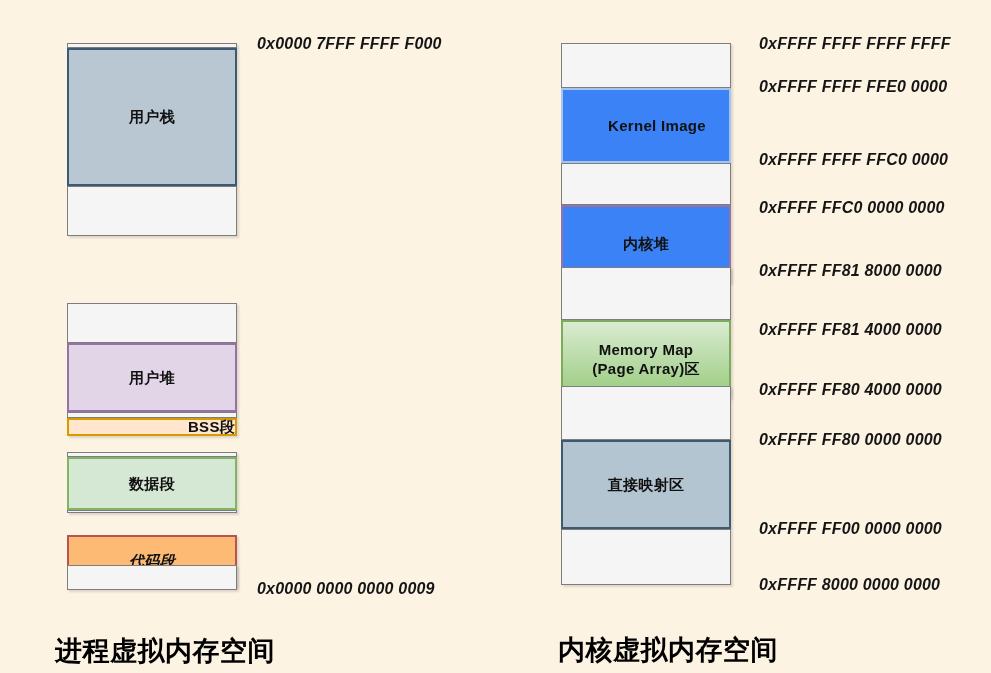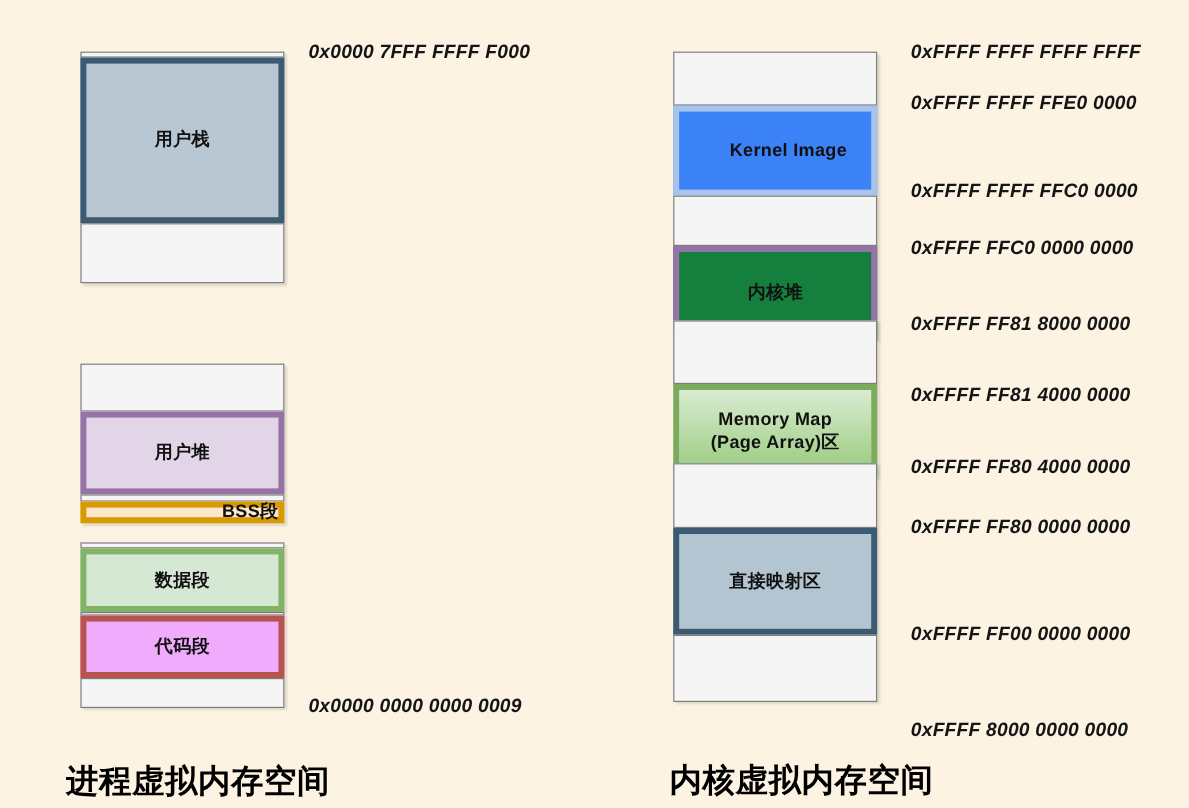--- a/index.html
+++ b/index.html
@@ -10,21 +10,21 @@
     position:relative;
     overflow:hidden;
   }
   .canvas{position:absolute;inset:0;}
   .col{position:absolute;top:0;width:170px;height:673px;}
   .col-process{left:67px;}
   .col-kernel{left:561px;}
   .blk{
     position:absolute;left:0;width:170px;
     box-sizing:border-box;
-    border:5px solid #d946ef;
+    border:2px solid #d946ef;
     display:flex;align-items:center;justify-content:center;
     box-shadow:2px 2px 2px rgba(0,0,0,0.12);
   }
   .blk .lbl{
     font-weight:700;font-size:15px;color:#111;
     text-align:center;white-space:pre-line;line-height:1.3;
     letter-spacing:.3px;
   }
   .gapblk{background:#f5f5f6;border:1px solid #7d7d7d;}
   .addr{
@@ -68,42 +68,42 @@
     </div>
 
     <div class="blk gapblk" style="top:452px;height:5px;"></div>
 
     <div class="blk" style="top:457px;height:53px;background:#d5e8d4;border-color:#82b366;">
       <span class="lbl">数据段</span>
     </div>
 
     <div class="blk gapblk" style="top:510px;height:3px;"></div>
 
-    <div class="blk" style="top:513px;height:52px;background:#f0abfc;border-color:#b85450;">
+    <div class="blk" style="top:535px;height:52px;background:#fdba74;border-color:#b85450;font-style:italic;">
       <span class="lbl">代码段</span>
     </div>
 
     <div class="blk gapblk" style="top:565px;height:25px;"></div>
   </div>
 
   <div class="addr" style="left:257px;top:44px;">0x0000 7FFF FFFF F000</div>
   <div class="addr" style="left:257px;top:589px;">0x0000 0000 0000 0009</div>
 
   <div class="title" style="left:55px;top:633px;">进程虚拟内存空间</div>
 
   <div class="col col-kernel">
     <div class="blk gapblk" style="top:43px;height:45px;"></div>
 
     <div class="blk" style="top:88px;height:75px;background:#3b82f6;border-color:#a9c4eb;padding-left:22px;">
       <span class="lbl">Kernel Image</span>
     </div>
 
     <div class="blk gapblk" style="top:163px;height:42px;"></div>
 
-    <div class="blk" style="top:205px;height:78px;background:#15803d;border-color:#9673a6;">
+    <div class="blk" style="top:205px;height:78px;background:#3b82f6;border-color:#9673a6;">
       <span class="lbl">内核堆</span>
     </div>
 
     <div class="blk gapblk" style="top:267px;height:53px;"></div>
 
     <div class="blk" style="top:320px;height:78px;background:linear-gradient(#d9ecd1,#9acb7f);border-color:#7cab5e;">
       <span class="lbl">Memory Map
 (Page Array)区</span>
     </div>
 
@@ -118,16 +118,16 @@
 
   <div class="addr" style="left:759px;top:44px;">0xFFFF FFFF FFFF FFFF</div>
   <div class="addr" style="left:759px;top:87px;">0xFFFF FFFF FFE0 0000</div>
   <div class="addr" style="left:759px;top:160px;">0xFFFF FFFF FFC0 0000</div>
   <div class="addr" style="left:759px;top:208px;">0xFFFF FFC0 0000 0000</div>
   <div class="addr" style="left:759px;top:271px;">0xFFFF FF81 8000 0000</div>
   <div class="addr" style="left:759px;top:330px;">0xFFFF FF81 4000 0000</div>
   <div class="addr" style="left:759px;top:390px;">0xFFFF FF80 4000 0000</div>
   <div class="addr" style="left:759px;top:440px;">0xFFFF FF80 0000 0000</div>
   <div class="addr" style="left:759px;top:529px;">0xFFFF FF00 0000 0000</div>
-  <div class="addr" style="left:759px;top:585px;margin-top:24px;">0xFFFF 8000 0000 0000</div>
+  <div class="addr" style="left:759px;top:585px;">0xFFFF 8000 0000 0000</div>
 
   <div class="title" style="left:558px;top:632px;">内核虚拟内存空间</div>
 </div>
 
 </body></html>

